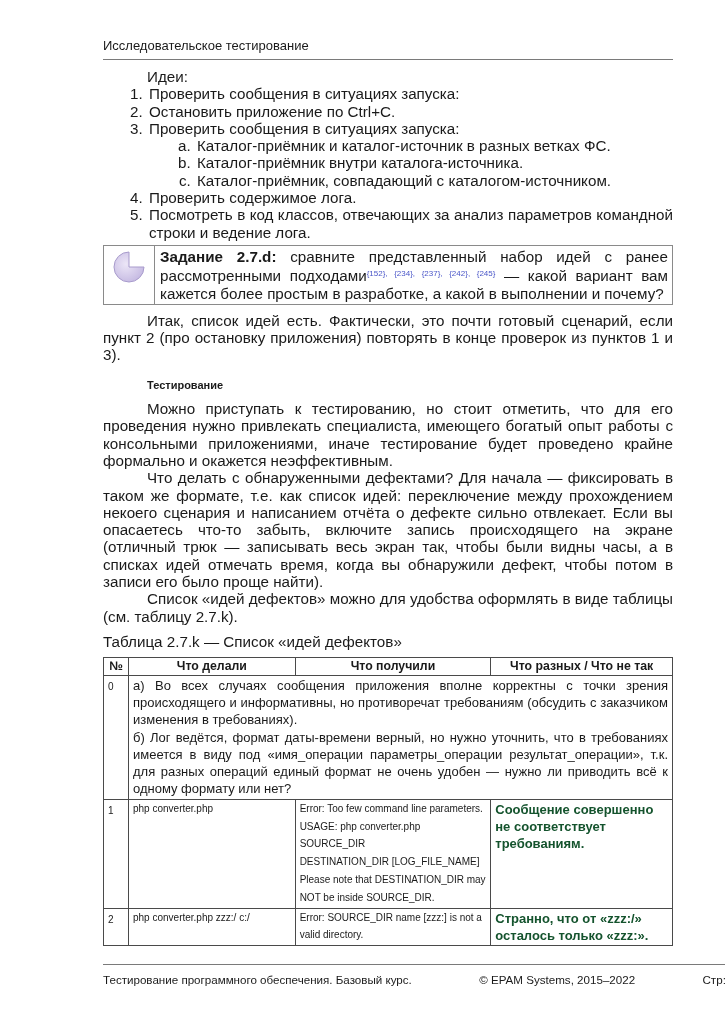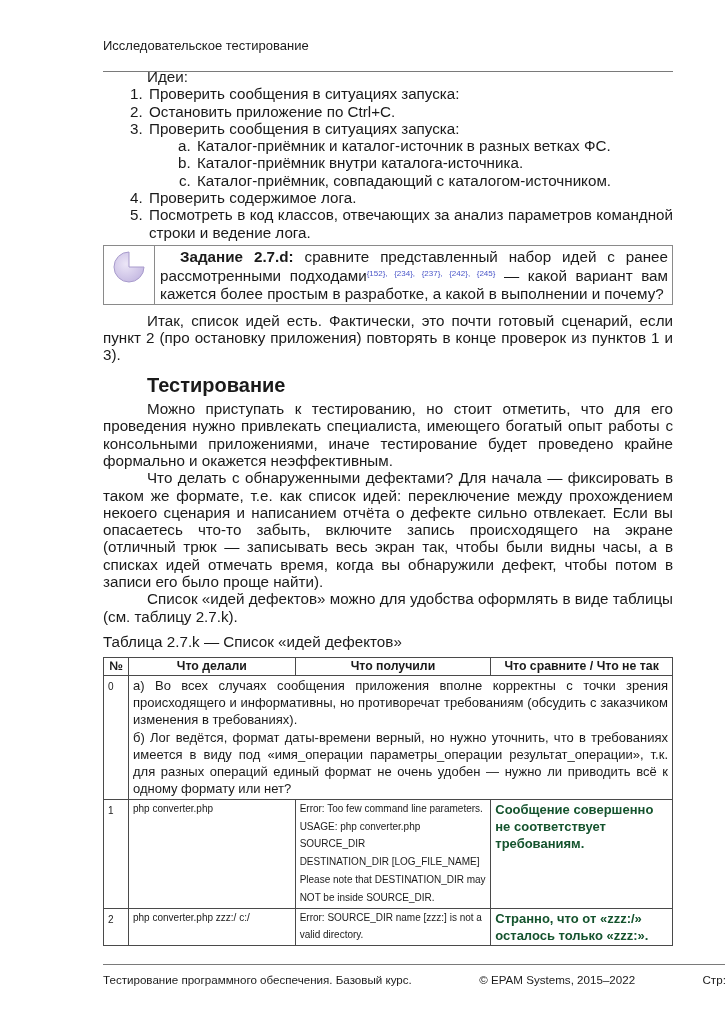--- a/index.html
+++ b/index.html
@@ -1,35 +1,35 @@
 <!DOCTYPE html>
 <html><head>
 <meta charset="utf-8">
 <style>
   html, body { margin: 0; padding: 0; background: #ffffff; }
   body { width: 725px; height: 1024px; position: relative; overflow: hidden;
          font-family: "Liberation Sans", sans-serif; color: #1a1a1a; }
   .header { position: absolute; left: 103px; top: 38px; width: 570px; font-size: 13px;
-            padding-bottom: 18px; border-bottom: 1px solid #7a7a7a; }
+            padding-bottom: 6px; border-bottom: 1px solid #7a7a7a; }
   .content { position: absolute; left: 103px; top: 68px; width: 570px; font-size: 15.2px; line-height: 17.3px; }
   .ideas-title { padding-left: 44px; }
   ol.main { margin: 0; padding-left: 44px; }
   ol.main > li { padding-left: 2px; }
   ol.sub { margin: 0; padding-left: 46px; list-style-type: lower-alpha; }
   ol.sub > li { padding-left: 2px; }
   .justify { text-align: justify; }
   .task { display: flex; border: 1px solid #8a8a8a; margin-top: 4px; }
   .task-icon-cell { width: 50px; border-right: 1px solid #8a8a8a; display: flex; align-items: flex-start; justify-content: center; padding-top: 3px; }
   .task-text { flex: 1; padding: 2px 4px 2px 5px; text-align: justify; }
-  .task-label { font-weight: bold; margin-left: 20px; }
+  .task-label { font-weight: bold; }
   .refs { font-size: 8px; color: #4a56c8; vertical-align: 5px; }
   p { margin: 0; }
   .indent { text-indent: 44px; }
   .para { margin-top: 7px; }
-  h3 { font-size: 20px; font-weight: bold; margin: 13px 0 6px 44px; }
+  h3 { font-size: 11px; font-weight: bold; margin: 13px 0 6px 44px; }
   .caption { margin-top: 8px; margin-bottom: 7px; }
   table { border-collapse: collapse; width: 570px; font-size: 12.3px; line-height: 16.5px; }
   th, td { border: 1px solid #4a4a4a; vertical-align: top; padding: 1px 4px; }
   th { font-weight: bold; text-align: center; padding: 0 4px; }
   td.num { font-size: 10px; padding-top: 3px; }
   td.small { font-size: 10px; line-height: 17.8px; padding-top: 0; }
   td.note { font-size: 13px; font-weight: bold; color: #14532d; line-height: 17px; }
   .footer { position: absolute; left: 103px; top: 964px; width: 668px; border-top: 1px solid #7a7a7a;
             padding-top: 8px; font-size: 11.6px; display: flex; justify-content: space-between; }
 </style>
@@ -87,21 +87,21 @@
         <col style="width:25px">
         <col style="width:167px">
         <col style="width:196px">
         <col style="width:182px">
       </colgroup>
     <tbody>
         <tr>
       <th>№</th>
       <th>Что делали</th>
       <th>Что получили</th>
-      <th>Что сравните / Что не так</th>
+      <th>Что разных / Что не так</th>
     </tr>
     <tr>
       <td class="num">0</td>
       <td colspan="3" style="font-size:13px;line-height:17.3px;">
         <div style="text-align:justify">а) Во всех случаях сообщения приложения вполне корректны с точки зрения происходящего и информативны, но противоречат требованиям (обсудить с заказчиком изменения в требованиях).</div>
         <div style="text-align:justify">б) Лог ведётся, формат даты-времени верный, но нужно уточнить, что в требованиях имеется в виду под «имя_операции параметры_операции результат_операции», т.к. для разных операций единый формат не очень удобен — нужно ли приводить всё к одному формату или нет?</div>
       </td>
     </tr>
     <tr>
       <td class="num">1</td>

